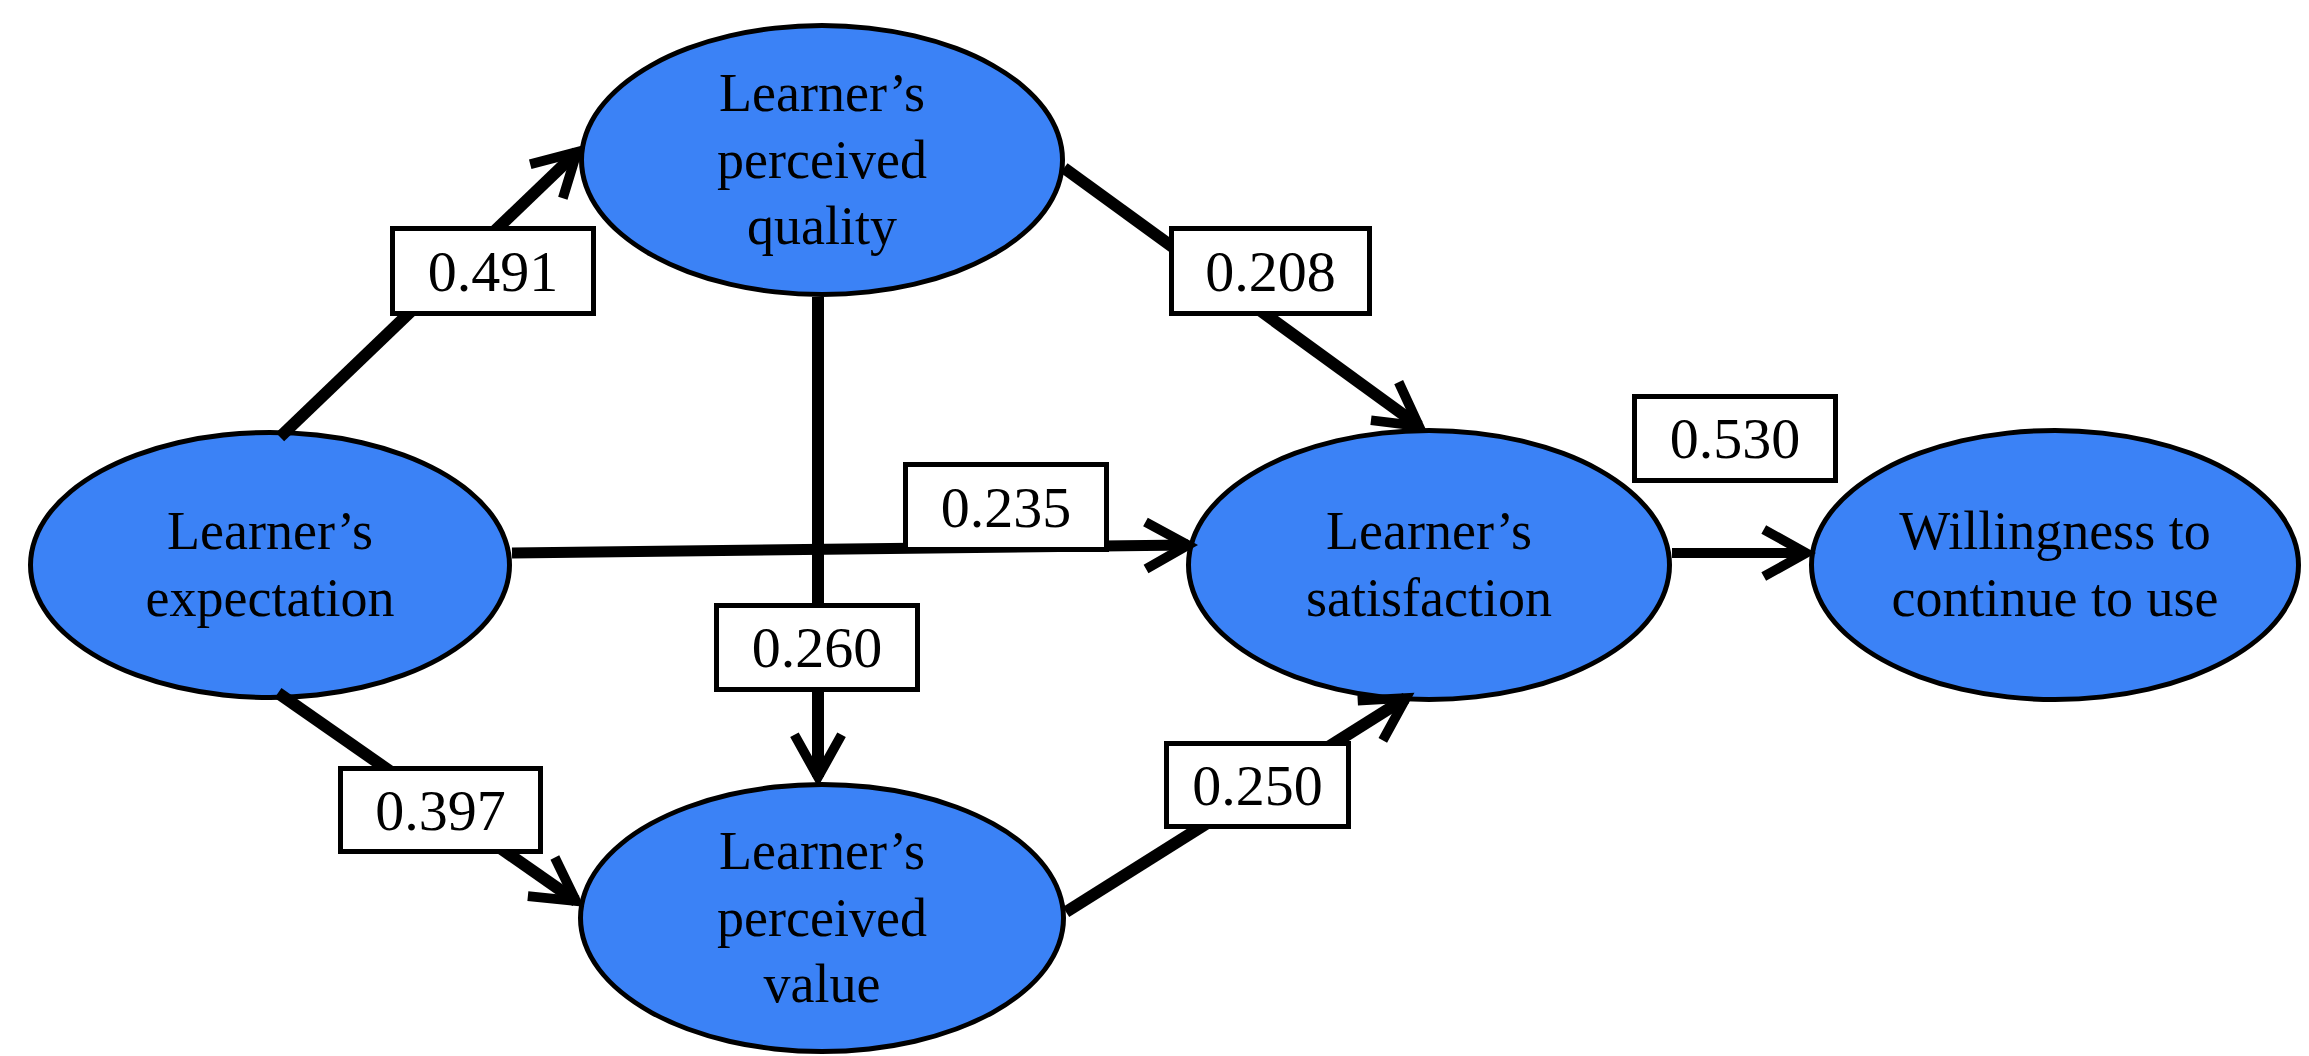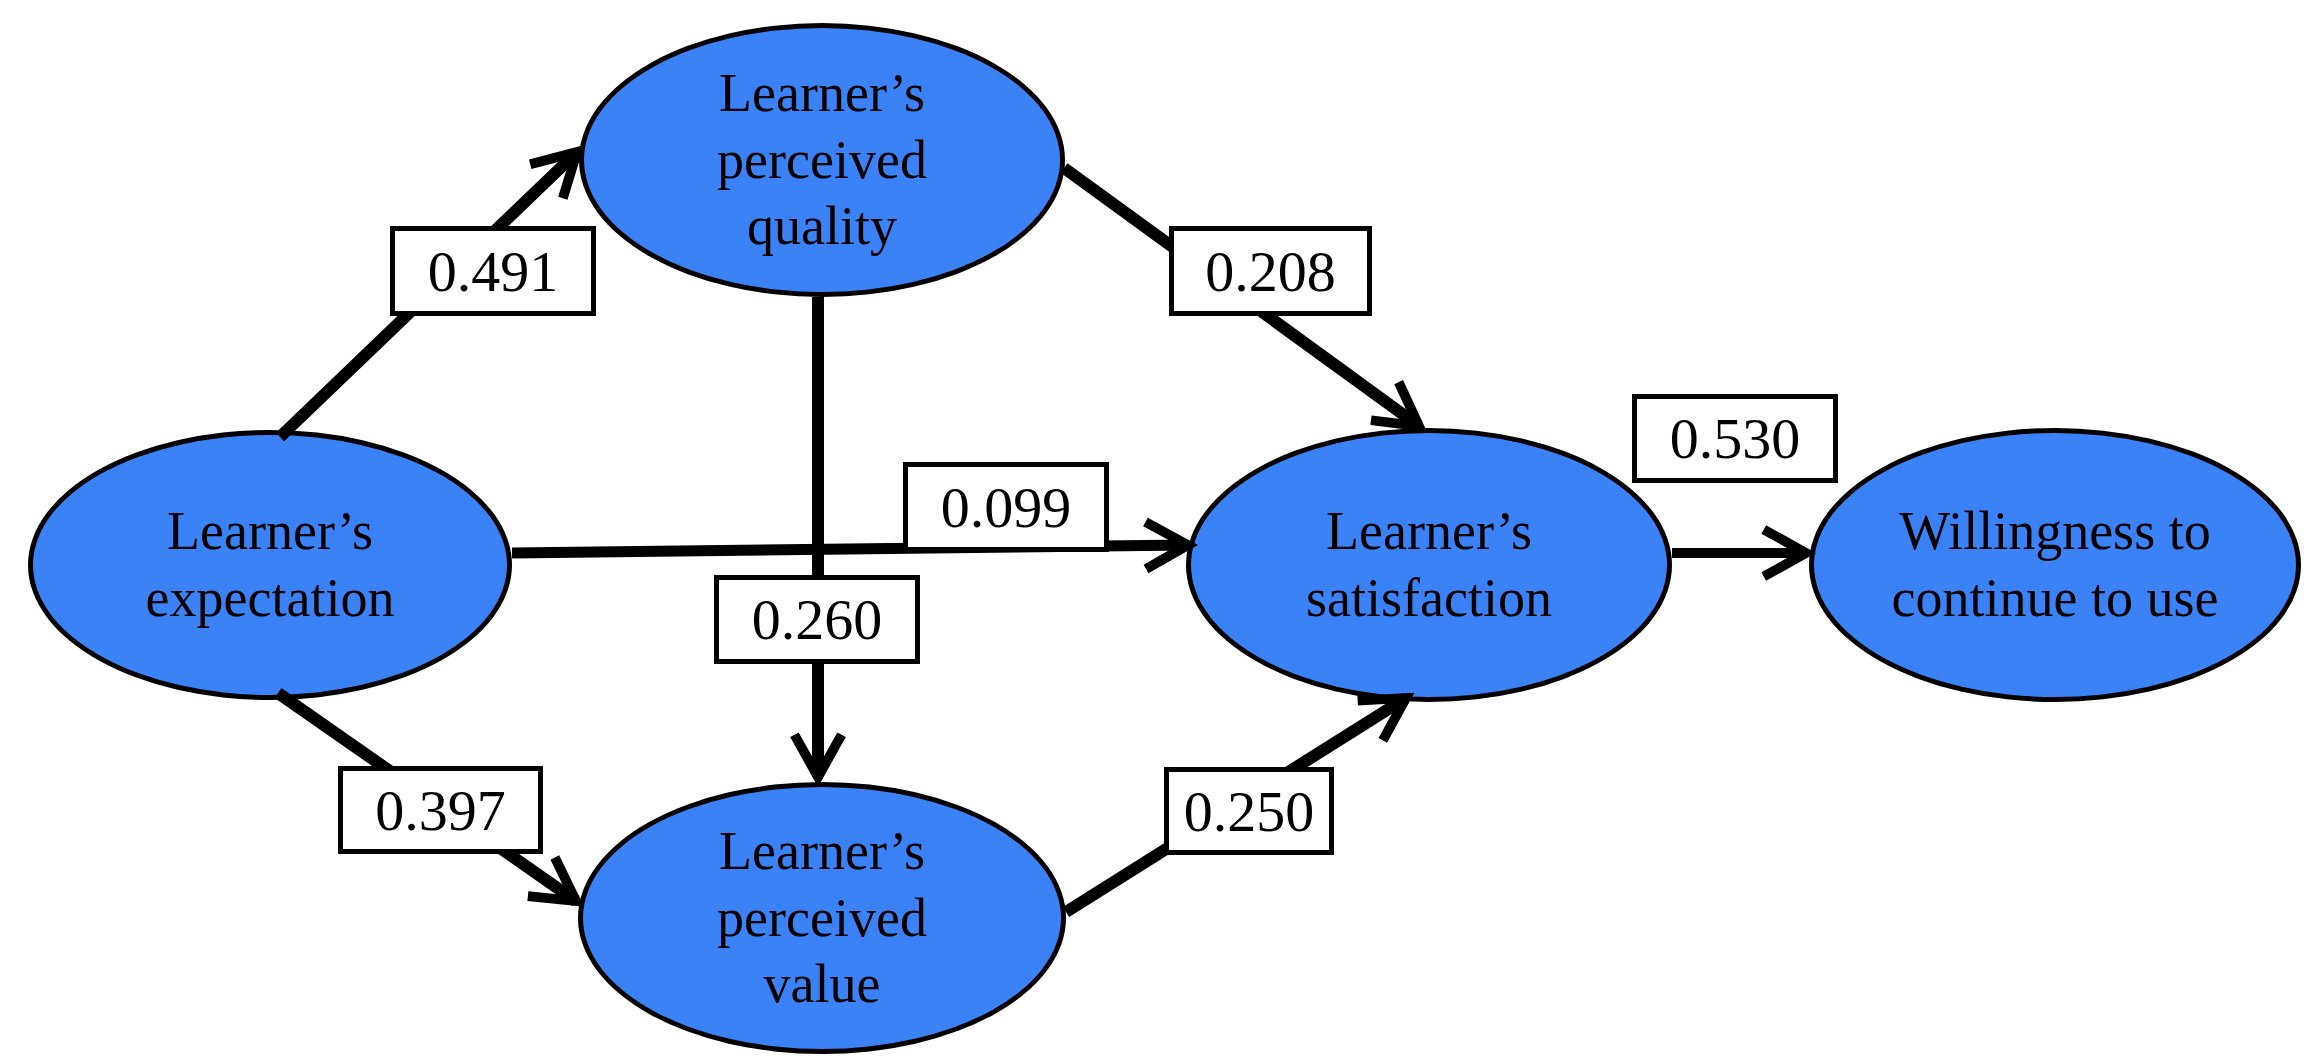--- a/index.html
+++ b/index.html
@@ -56,23 +56,23 @@
   
   #n-expectation  { left: 28px;   top: 430px; width: 484px; height: 270px; }
   #n-quality      { left: 579px;  top: 23px;  width: 486px; height: 274px; }
   #n-value        { left: 578px;  top: 782px; width: 488px; height: 272px; }
   #n-satisfaction { left: 1186px; top: 428px; width: 486px; height: 274px; }
   #n-willingness  { left: 1809px; top: 428px; width: 492px; height: 274px; }
   
   #c-491 { left: 390px;  top: 226px; width: 206px; height: 90px; }
   #c-235 { left: 903px;  top: 462px; width: 206px; height: 90px; }
   #c-397 { left: 338px;  top: 766px; width: 205px; height: 88px; }
-  #c-260 { left: 714px;  top: 575px; width: 206px; height: 89px; }
+  #c-260 { left: 714px;  top: 603px; width: 206px; height: 89px; }
   #c-341 { left: 1169px; top: 226px; width: 203px; height: 90px; }
-  #c-250 { left: 1164px; top: 741px; width: 170px; height: 88px; margin-top: 26px; }
+  #c-250 { left: 1164px; top: 741px; width: 187px; height: 88px; }
   #c-530 { left: 1632px; top: 394px; width: 206px; height: 89px; }
 </style>
 </head>
 <body>
 
 <div class="canvas">
 
   <div class="node" id="n-expectation">
     <span class="node-label">Learner’s
 expectation</span>
@@ -105,20 +105,20 @@
     <line x1="280" y1="437" x2="577" y2="152" stroke="#000" stroke-width="12" marker-end="url(#ah)"></line>
     <line x1="512" y1="553" x2="1188" y2="545" stroke="#000" stroke-width="11" marker-end="url(#ah)"></line>
     <line x1="278" y1="693" x2="576" y2="901" stroke="#000" stroke-width="12" marker-end="url(#ah)"></line>
     <line x1="818" y1="297" x2="818" y2="777" stroke="#000" stroke-width="12" marker-end="url(#ah)"></line>
     <line x1="1064" y1="168" x2="1419" y2="426" stroke="#000" stroke-width="12" marker-end="url(#ah)"></line>
     <line x1="1066" y1="912" x2="1406" y2="698" stroke="#000" stroke-width="12" marker-end="url(#ah)"></line>
     <line x1="1672" y1="553" x2="1806" y2="553" stroke="#000" stroke-width="10" marker-end="url(#ah)"></line>
   </svg>
 
   <div class="coef" id="c-491">0.491</div>
-  <div class="coef" id="c-235">0.099</div>
+  <div class="coef" id="c-235">0.235</div>
   <div class="coef" id="c-397">0.397</div>
   <div class="coef" id="c-260">0.260</div>
   <div class="coef" id="c-341">0.208</div>
   <div class="coef" id="c-250">0.250</div>
   <div class="coef" id="c-530">0.530</div>
 
 </div>
 
 </body></html>

